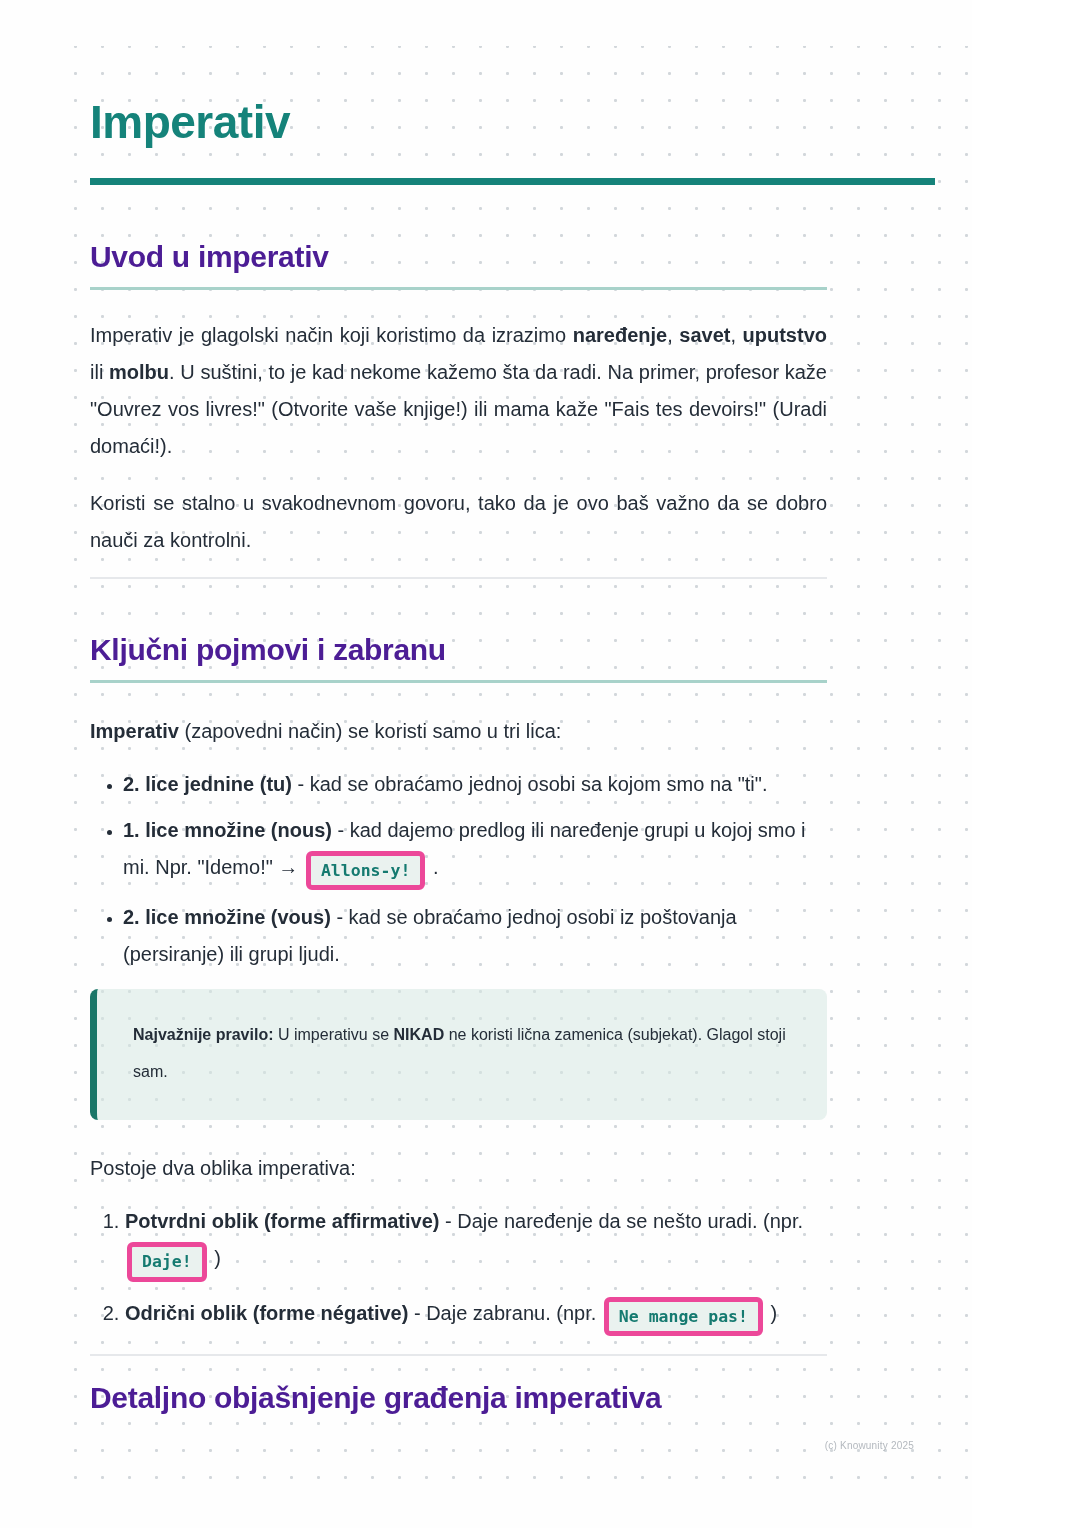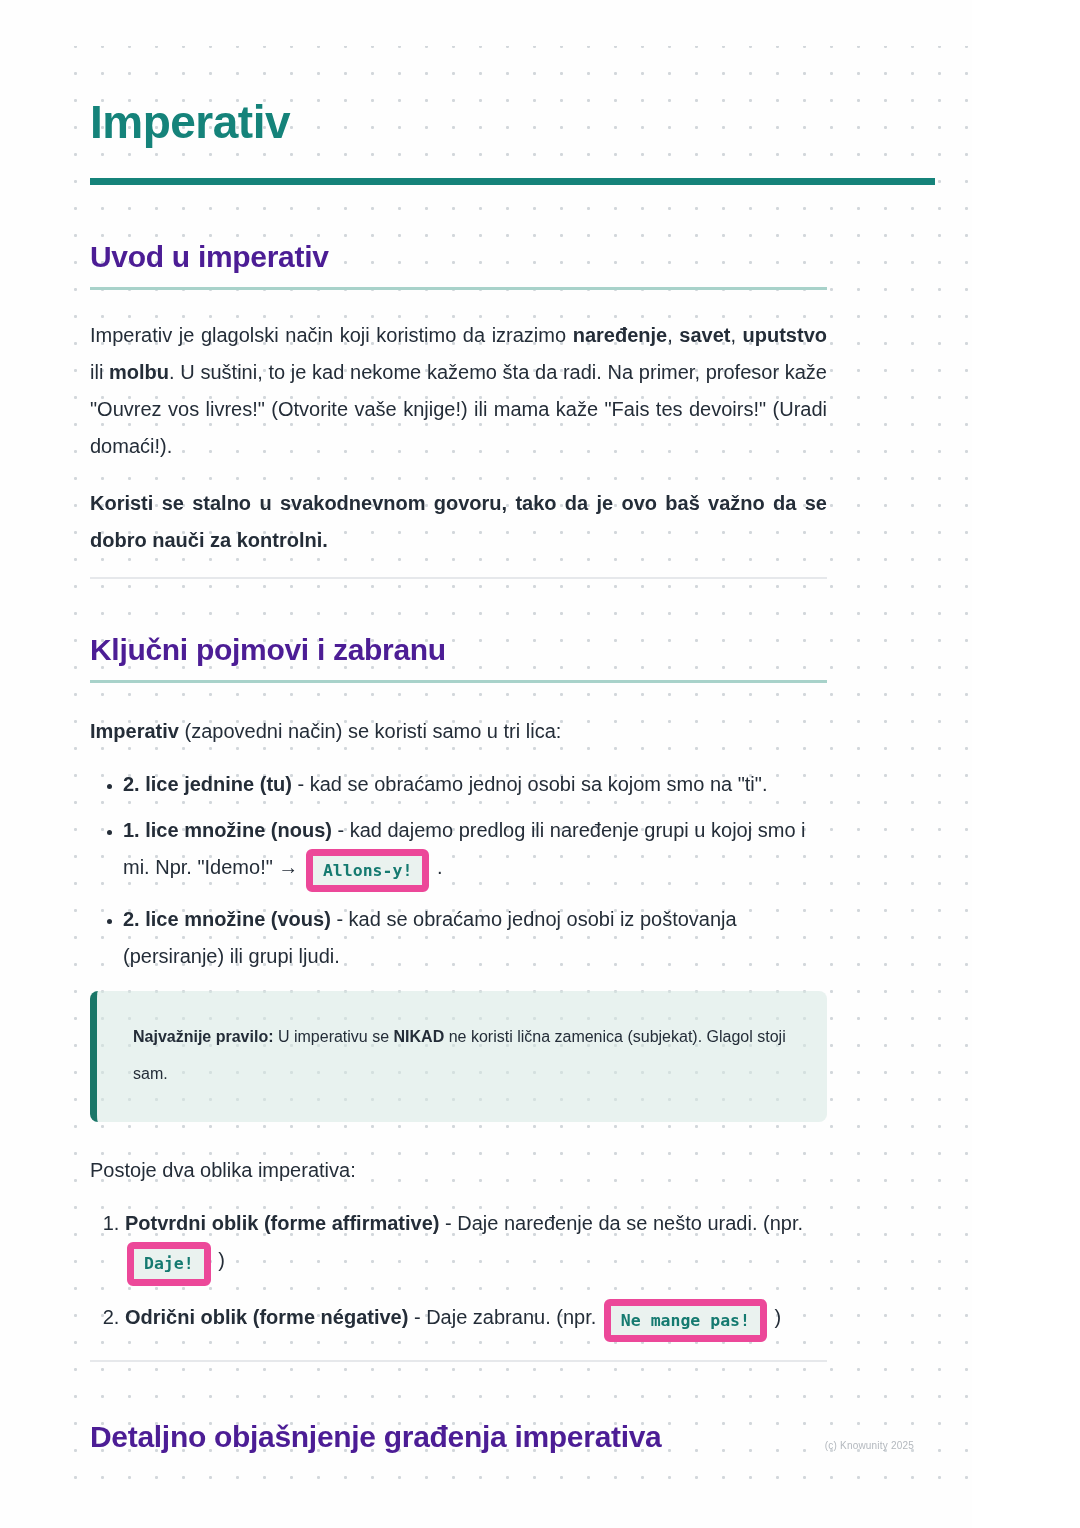--- a/index.html
+++ b/index.html
@@ -47,33 +47,33 @@
     width:845px; height:7px;
     background:#15837a;
   }
   h2 {
     font-size:30px; line-height:1.2;
     font-weight:800; letter-spacing:-0.3px;
     color:#4c1d95;
   }
   .h2-intro { margin-top:54px; }
   .h2-key   { margin-top:53px; }
-  .h2-detail{ margin-top:57px; }
+  .h2-detail{ margin-top:24px; }
   .h2-rule {
     margin-top:12px;
     width:100%; height:3px;
     background:#a8d2ca;
   }
   p.body {
     font-size:20px; line-height:37px;
     color:#242d38;
   }
   .just { text-align:justify; }
   .p-first { margin-top:27px; }
-  .p-next  { margin-top:20px;font-weight:bold; }
+  .p-next  { margin-top:20px; }
   .divider {
     border:0; border-top:2px solid #e6e8eb;
     margin-top:18px;
     width:100%;
   }
   ul.key-list {
     margin-top:16px;
     padding-left:33px;
     list-style:disc;
   }
@@ -90,21 +90,21 @@
   }
   ol.forms-list > li { margin-bottom:13px; }
   .b { font-weight:bold; }
   .chip {
     display:inline-block;
     font-family:"DejaVu Sans Mono", monospace;
     font-weight:bold;
     font-size:16.5px; line-height:1;
     color:#157a70;
     background:#eaf2ef;
-    border:7px solid #ec4899;
+    border:5px solid #ec4899;
     border-radius:6px;
     padding:7px 10px 6px;
     margin:0 2px;
     vertical-align:-2px;
   }
   .callout {
     margin-top:16px;
     background:rgba(213,231,225,0.55);
     border-left:7px solid #1a7668;
     border-radius:8px;

